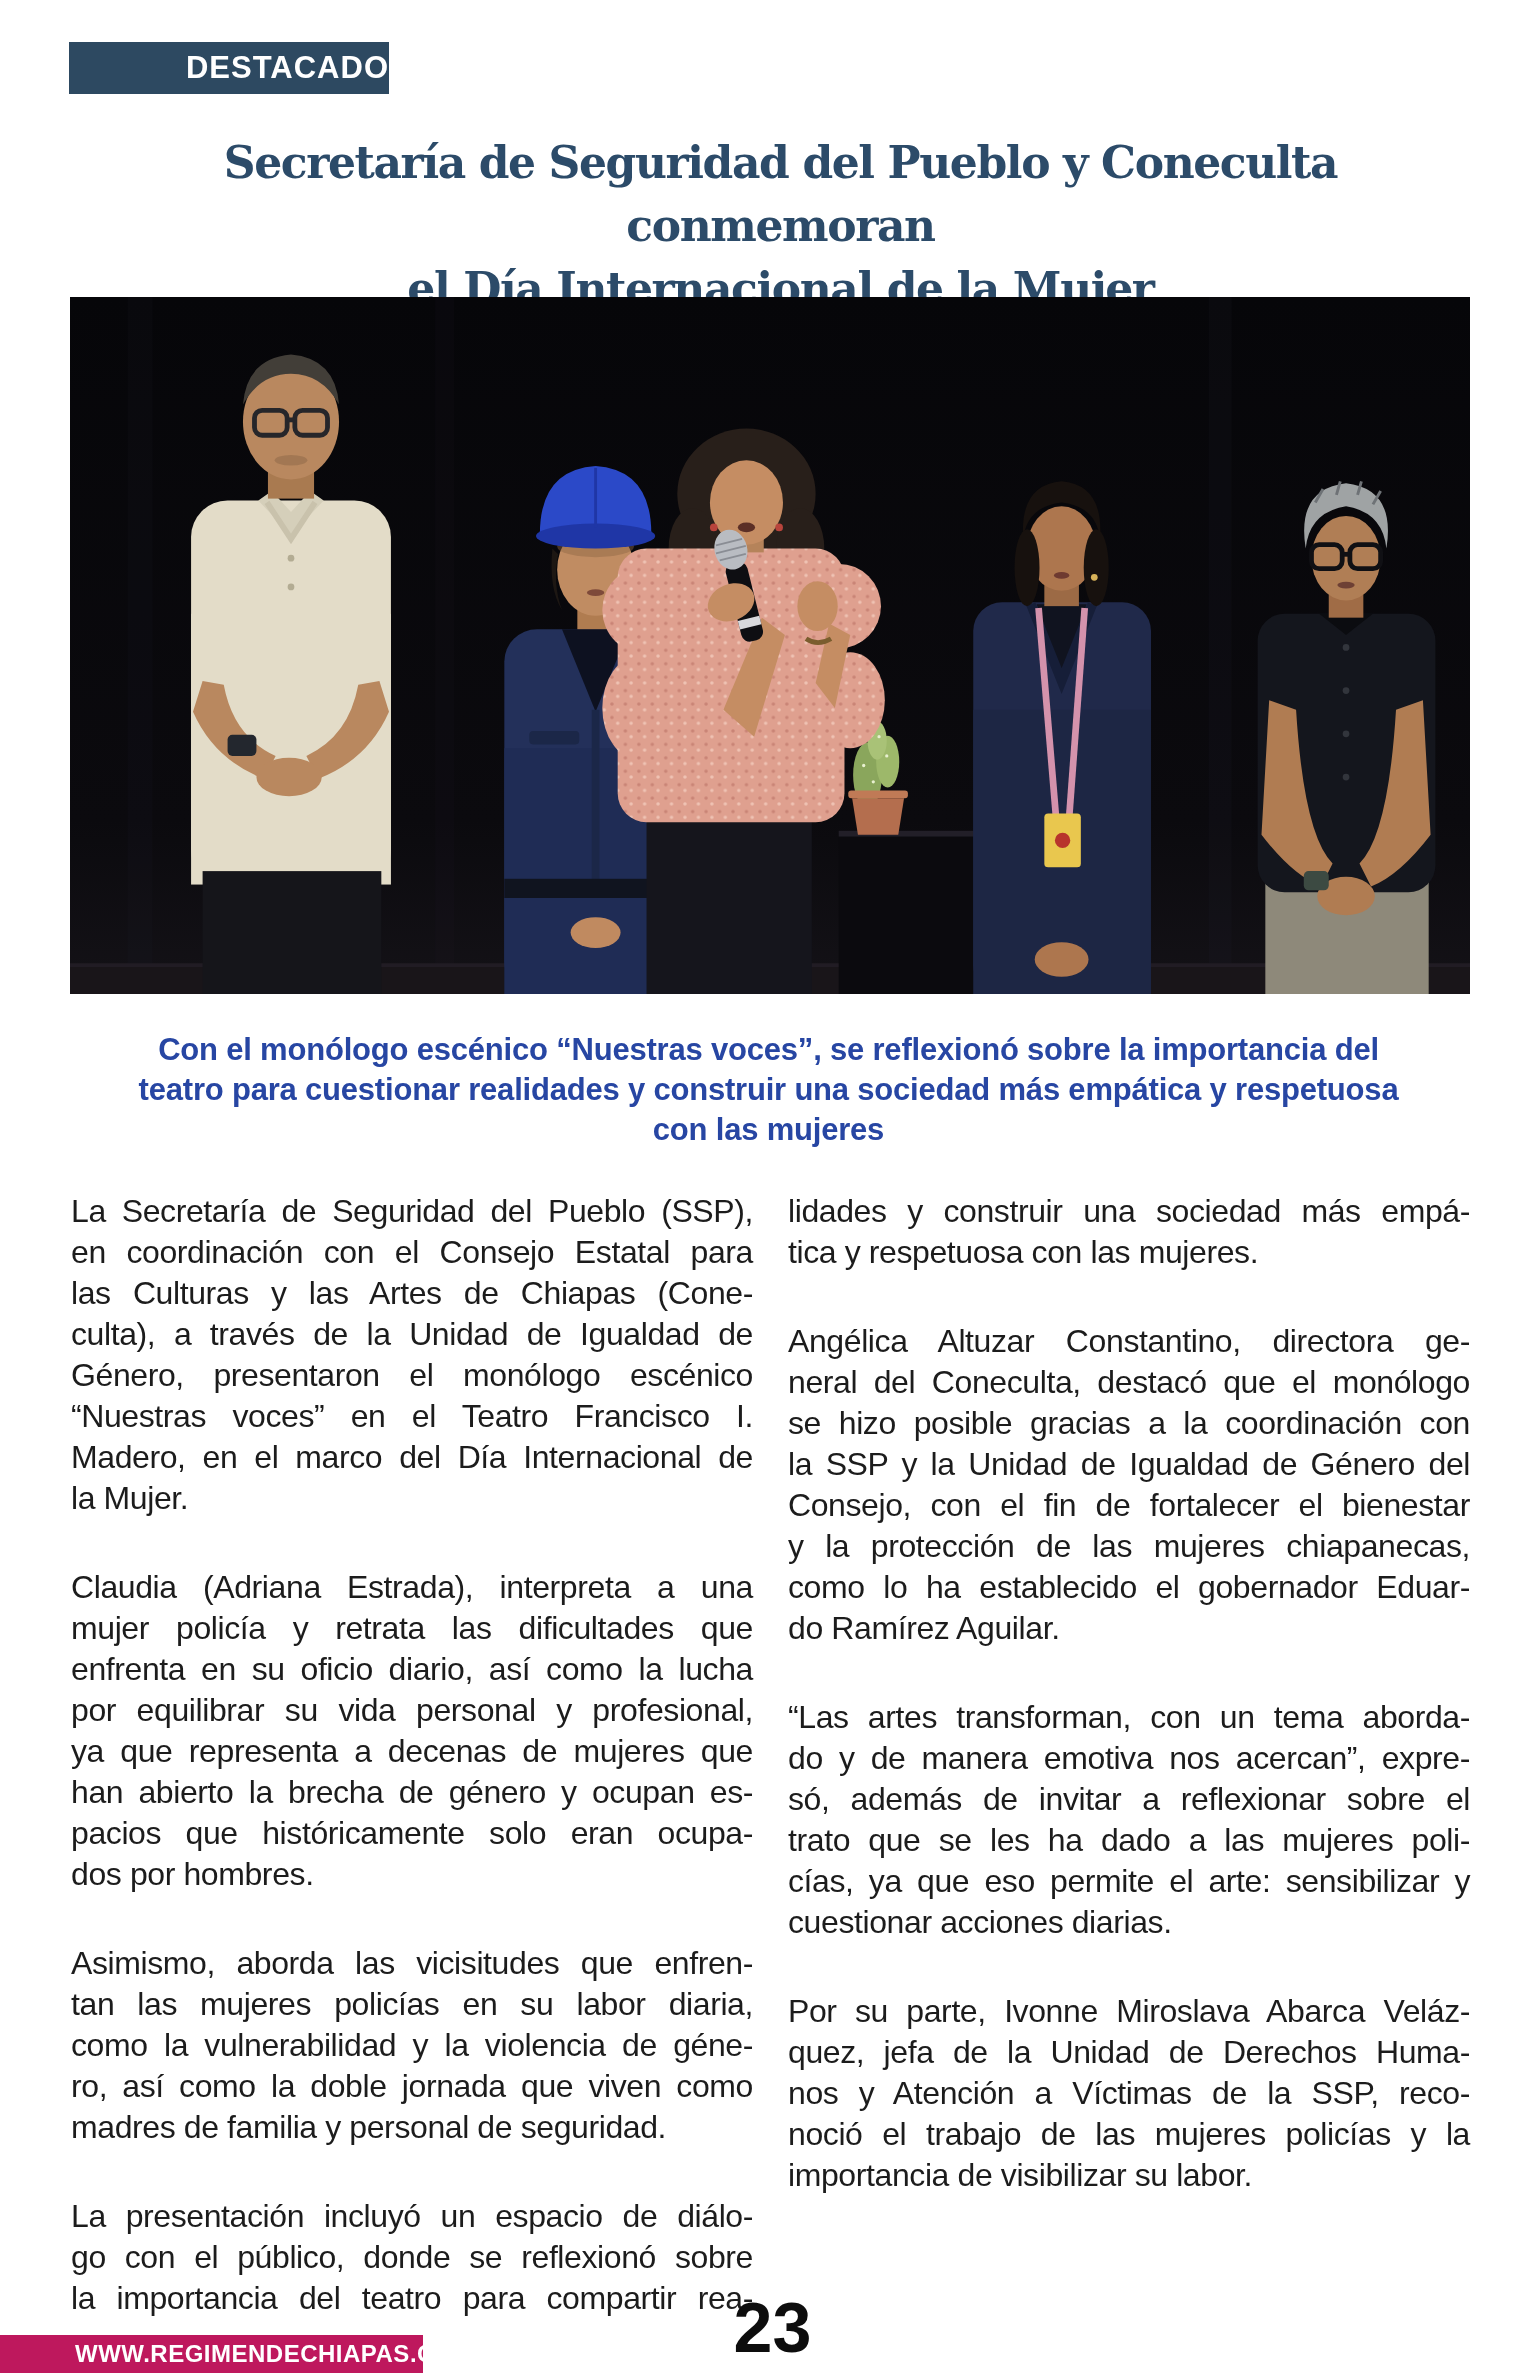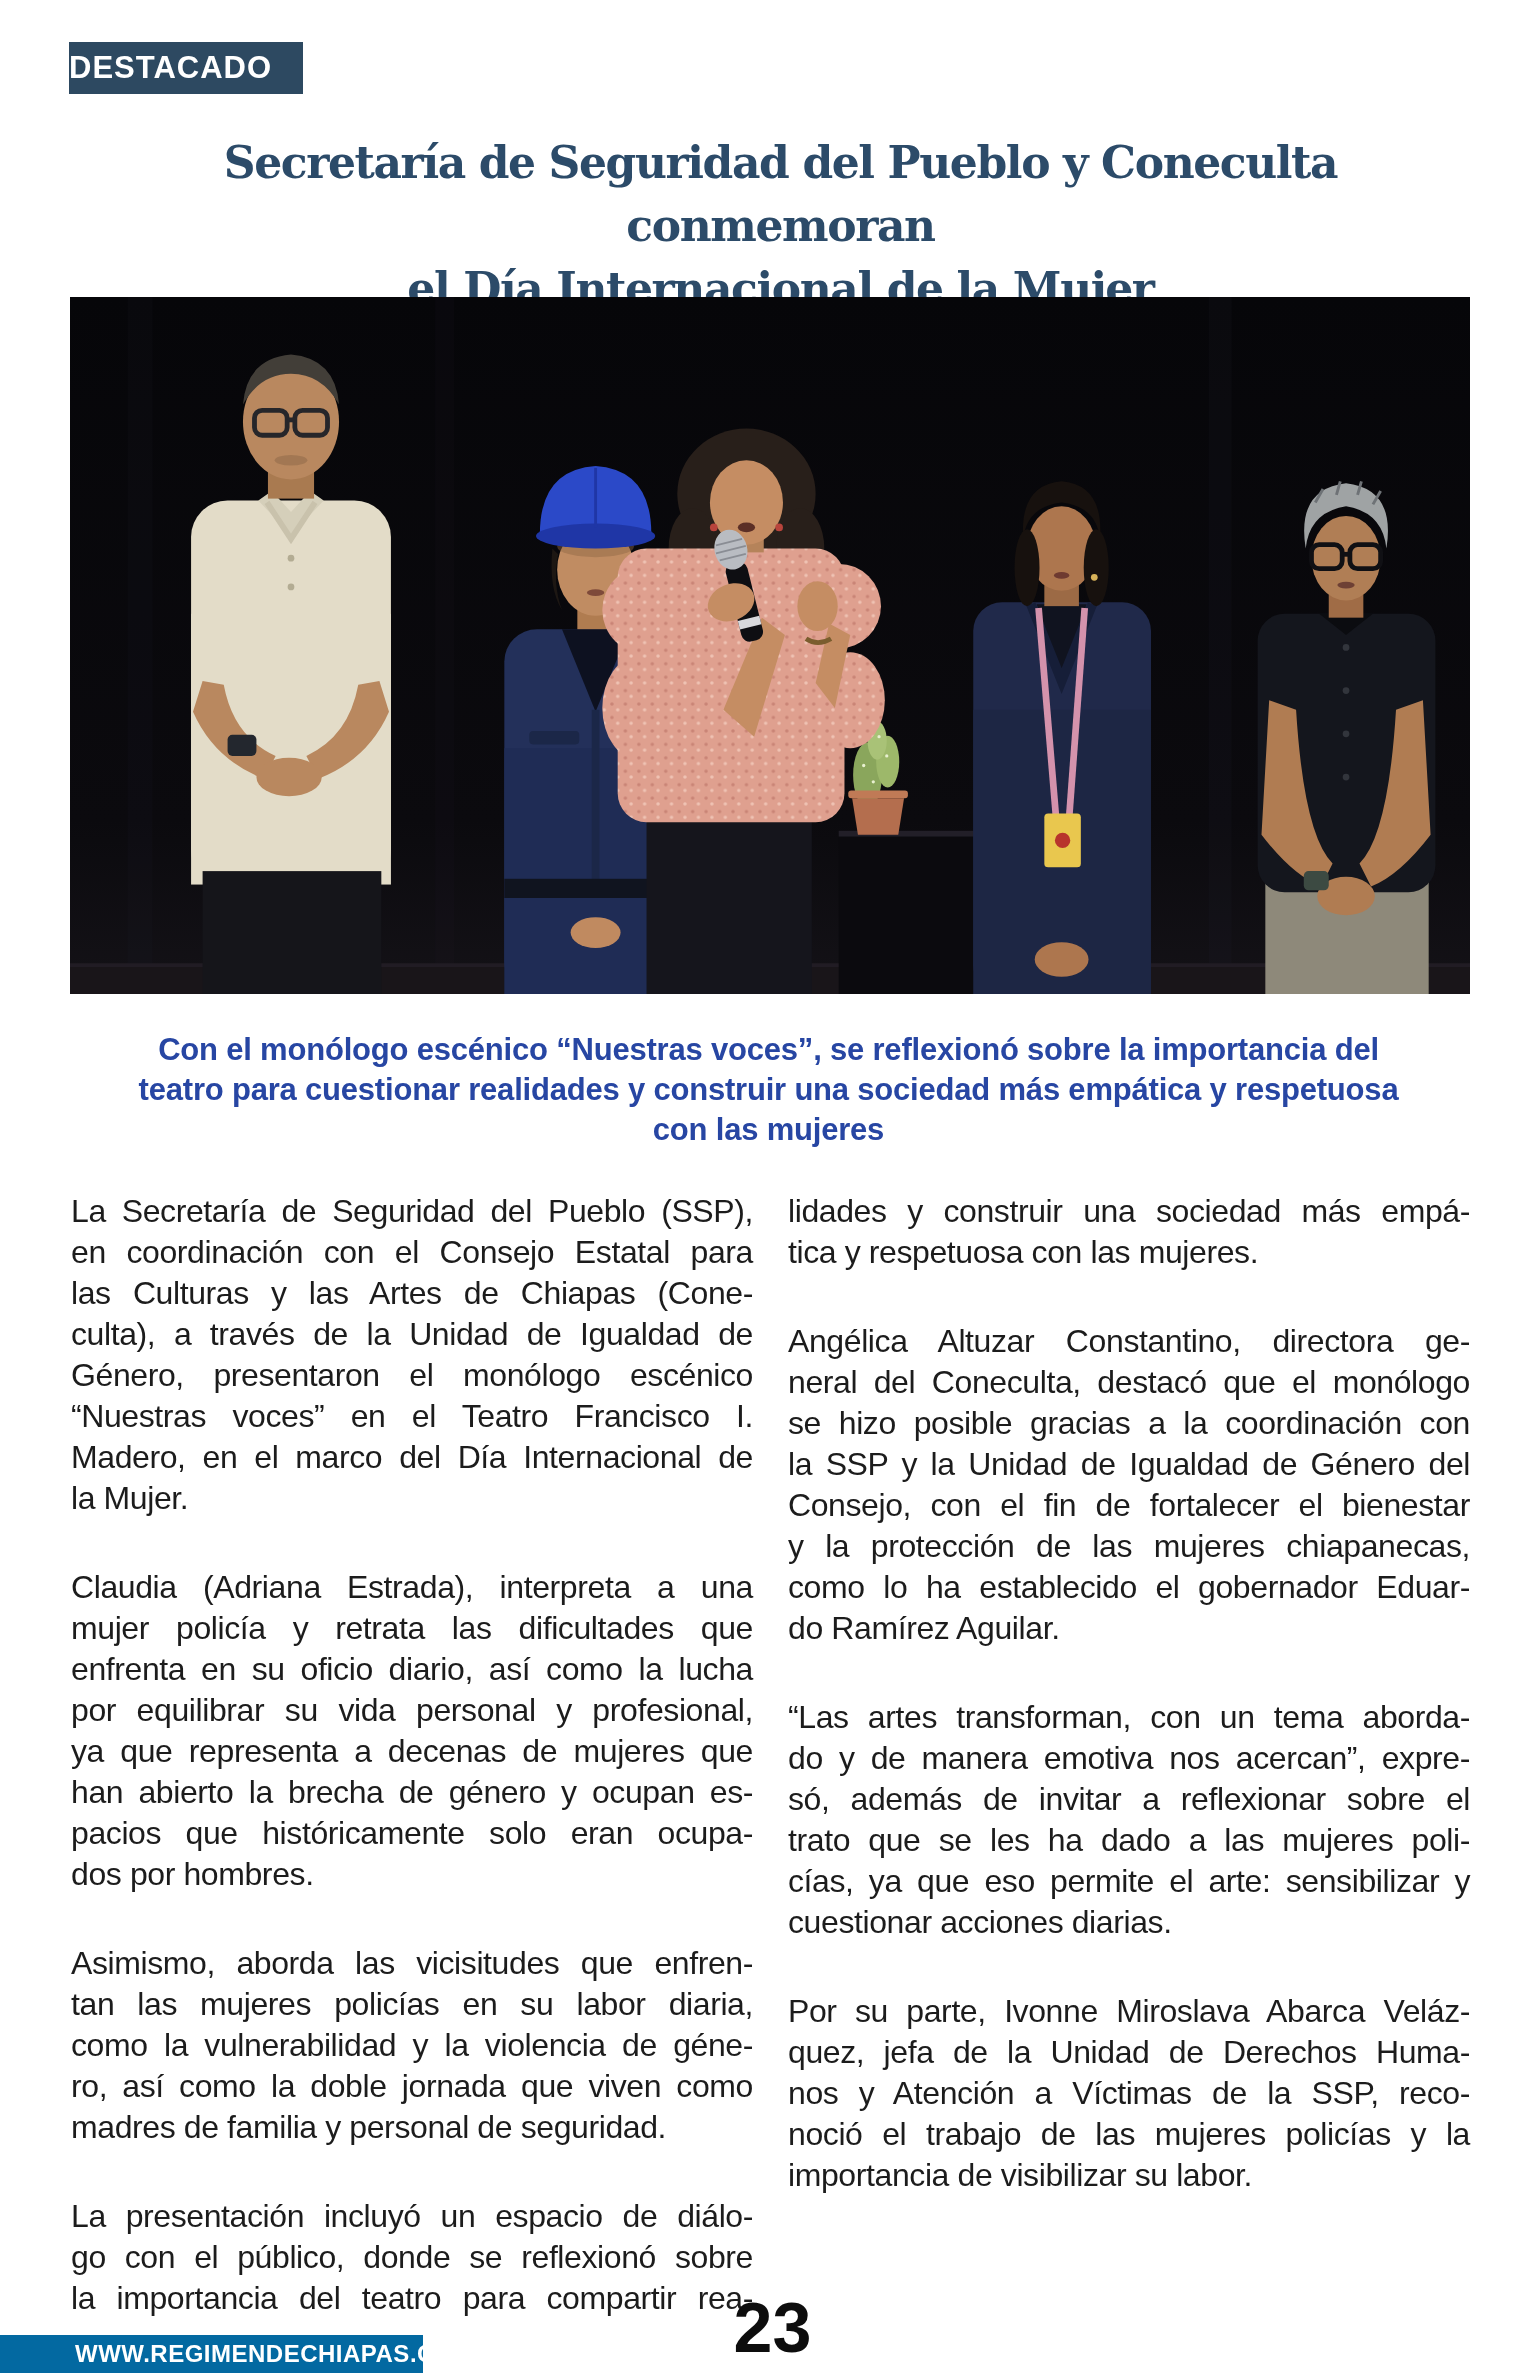--- a/index.html
+++ b/index.html
@@ -1,41 +1,41 @@
 <!DOCTYPE html>
 <html><head>
 <meta charset="utf-8">
 <style>
   html,body{margin:0;padding:0;}
   body{width:1537px;height:2376px;background:#ffffff;position:relative;
        font-family:"Liberation Sans",sans-serif;overflow:hidden;}
   .page{position:absolute;inset:0;}
 
-  .badge{position:absolute;left:69px;top:42px;width:234px;height:52px;
-         background:#2d4961;display:flex;align-items:center;justify-content:flex-start;}
+  .badge{position:absolute;left:69px;top:42px;width:320px;height:52px;
+         background:#2d4961;display:flex;align-items:center;justify-content:flex-end;}
   .badge span{color:#ffffff;font-weight:bold;font-size:31px;letter-spacing:1px;}
 
   .headline{position:absolute;left:67px;top:119px;width:1403px;margin:12px;
             text-align:center;font-family:"DejaVu Serif","Liberation Serif",serif;
             font-weight:bold;color:#2c4b69;font-size:44px;line-height:63px;letter-spacing:-1.4px;}
 
   .photo{position:absolute;left:70px;top:297px;width:1400px;height:697px;background:#08080b;}
   .photo svg{display:block;width:100%;height:100%;}
 
   .caption{position:absolute;left:67px;top:1030px;width:1403px;text-align:center;
            color:#2746a3;font-weight:bold;font-size:31px;line-height:40px;letter-spacing:-0.2px;}
 
   .article{position:absolute;left:67px;top:1191px;width:1403px;display:flex;gap:31px;
            color:#1c1c1c;font-size:32px;letter-spacing:-0.4px;}
   .col{width:686px;}
   .para{margin:0 0 48px 4px;}
   .line{line-height:41px;text-align:justify;text-align-last:justify;white-space:nowrap;}
   .line.last{text-align-last:left;}
 
-  .footer-bar{position:absolute;left:0;top:2335px;width:423px;height:38px;background:#0369a1;
+  .footer-bar{position:absolute;left:0;top:2335px;width:423px;height:38px;background:#be185d;
               display:flex;align-items:center;box-sizing:border-box;padding-left:75px;}
   .footer-bar span{color:#ffffff;font-weight:bold;font-size:24px;letter-spacing:0.5px;}
 
   .page-number{position:absolute;left:727px;top:2300px;width:91px;text-align:center;
                color:#0d0d0d;font-weight:bold;font-size:70px;line-height:56px;}
 </style>
 </head>
 <body>
 
 <div class="page">

